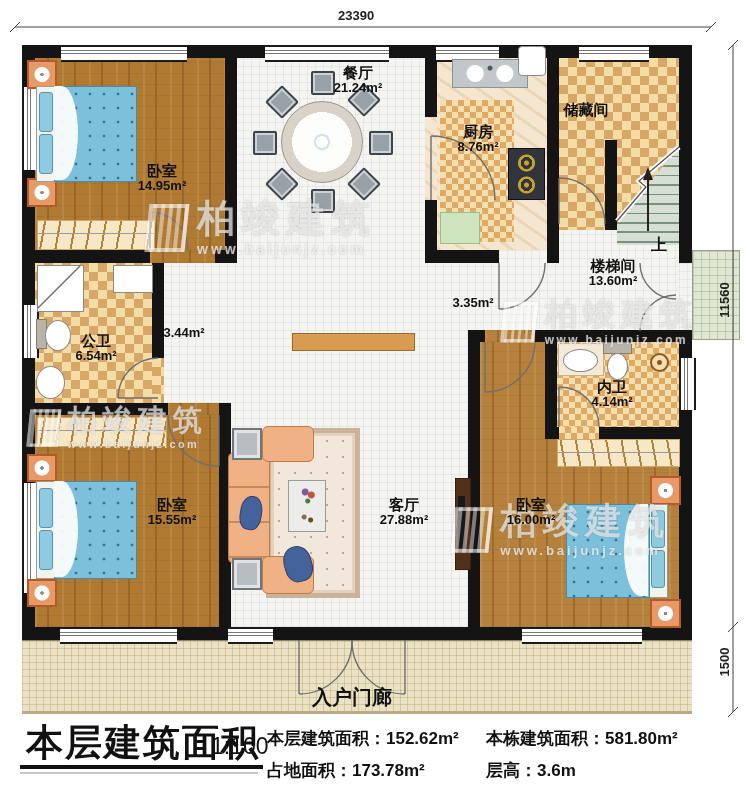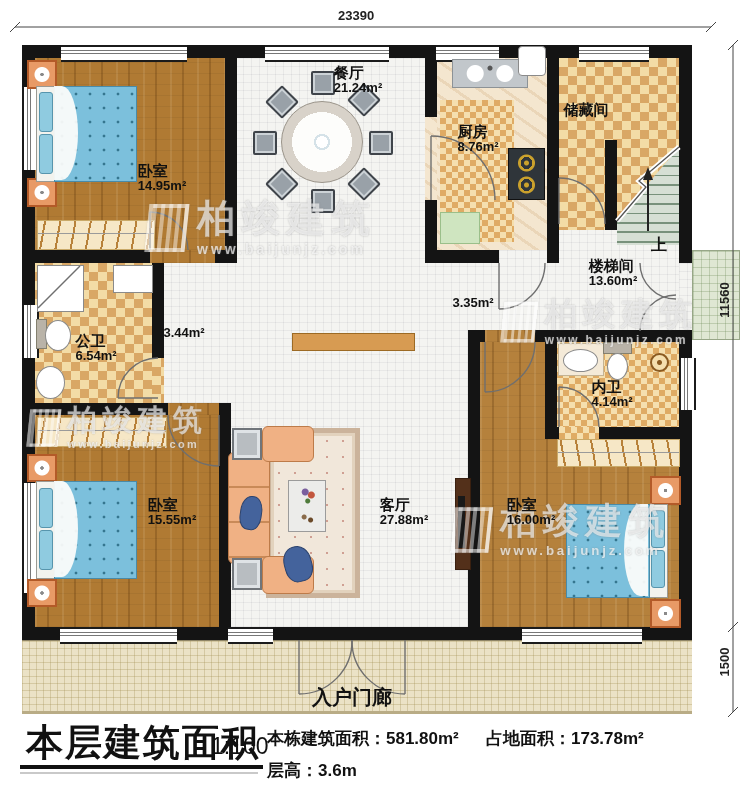--- a/index.html
+++ b/index.html
@@ -77,21 +77,21 @@
     background:radial-gradient(circle,#ffffff 0 6px,#d5e2e8 6px 8px,#fdfdfb 8px 30px,#d8d2c9 30px);}
   .ksink{background:#c2c7cb;border:1px solid #8c9296;
     background-image:radial-gradient(circle at 30% 50%,#fff 0 8px,transparent 9px),
       radial-gradient(circle at 70% 50%,#fff 0 8px,transparent 9px),
       radial-gradient(circle at 50% 30%,#555 0 2px,transparent 3px);}
   .stove{background:#2f353a;border:1px solid #111;
     background-image:radial-gradient(circle at 50% 28%,#caa12c 0 2px,#2f353a 3px 6px,#caa12c 6px 8px,transparent 9px),
       radial-gradient(circle at 50% 72%,#caa12c 0 2px,#2f353a 3px 6px,#caa12c 6px 8px,transparent 9px);}
   .tvcab{background:#53301a;border:1px solid #3a2010;}
   
-  .rlabel{position:absolute;transform:translateX(-50%);line-height:1.15;z-index:40;}
+  .rlabel{position:absolute;transform:translateX(-50%);text-align:center;line-height:1.15;z-index:40;}
   .rname{font-size:15px;font-weight:700;white-space:nowrap;}
   .rarea{font-size:13px;font-weight:700;white-space:nowrap;}
   .dim{position:absolute;font-size:13px;font-weight:700;color:#222;z-index:40;}
   .vdim{width:70px;height:16px;text-align:center;transform:rotate(-90deg);}
   
   .wm{position:absolute;display:flex;align-items:center;gap:10px;z-index:30;pointer-events:none;}
   .wm-logo{width:32px;height:40px;border:4px solid rgba(255,255,255,.55);
     background:repeating-linear-gradient(90deg,rgba(255,255,255,.45) 0 4px,transparent 4px 8px);
     transform:skewX(-6deg);box-shadow:0 0 2px rgba(120,120,120,.25);}
   .wm-brand{font-size:38px;font-weight:700;letter-spacing:7px;color:rgba(255,255,255,.62);
@@ -371,17 +371,18 @@
 
   <div class="dim" style="left:338px;top:8px">23390</div>
   <div class="dim vdim" style="left:690px;top:292px">11560</div>
   <div class="dim vdim" style="left:690px;top:654px">1500</div>
 
   <div class="ft-title">本层建筑面积</div>
   <div class="abs" style="left:20px;top:765px;width:243px;height:4px;background:#111;z-index:50"></div>
   <div class="abs" style="left:20px;top:772px;width:238px;height:2px;background:#c9c9c9;z-index:50"></div>
   <div class="ft-scale">1:100</div>
   <div class="ft-stats">
+    <span><span>本层建筑面积：</span><span>152.62m²</span></span>
     <span><span>本栋建筑面积：</span><span>581.80m²</span></span>
     <span><span>占地面积：</span><span>173.78m²</span></span>
     <span><span>层高：</span><span>3.6m</span></span>
   </div>
 </div>
 
 </body></html>

